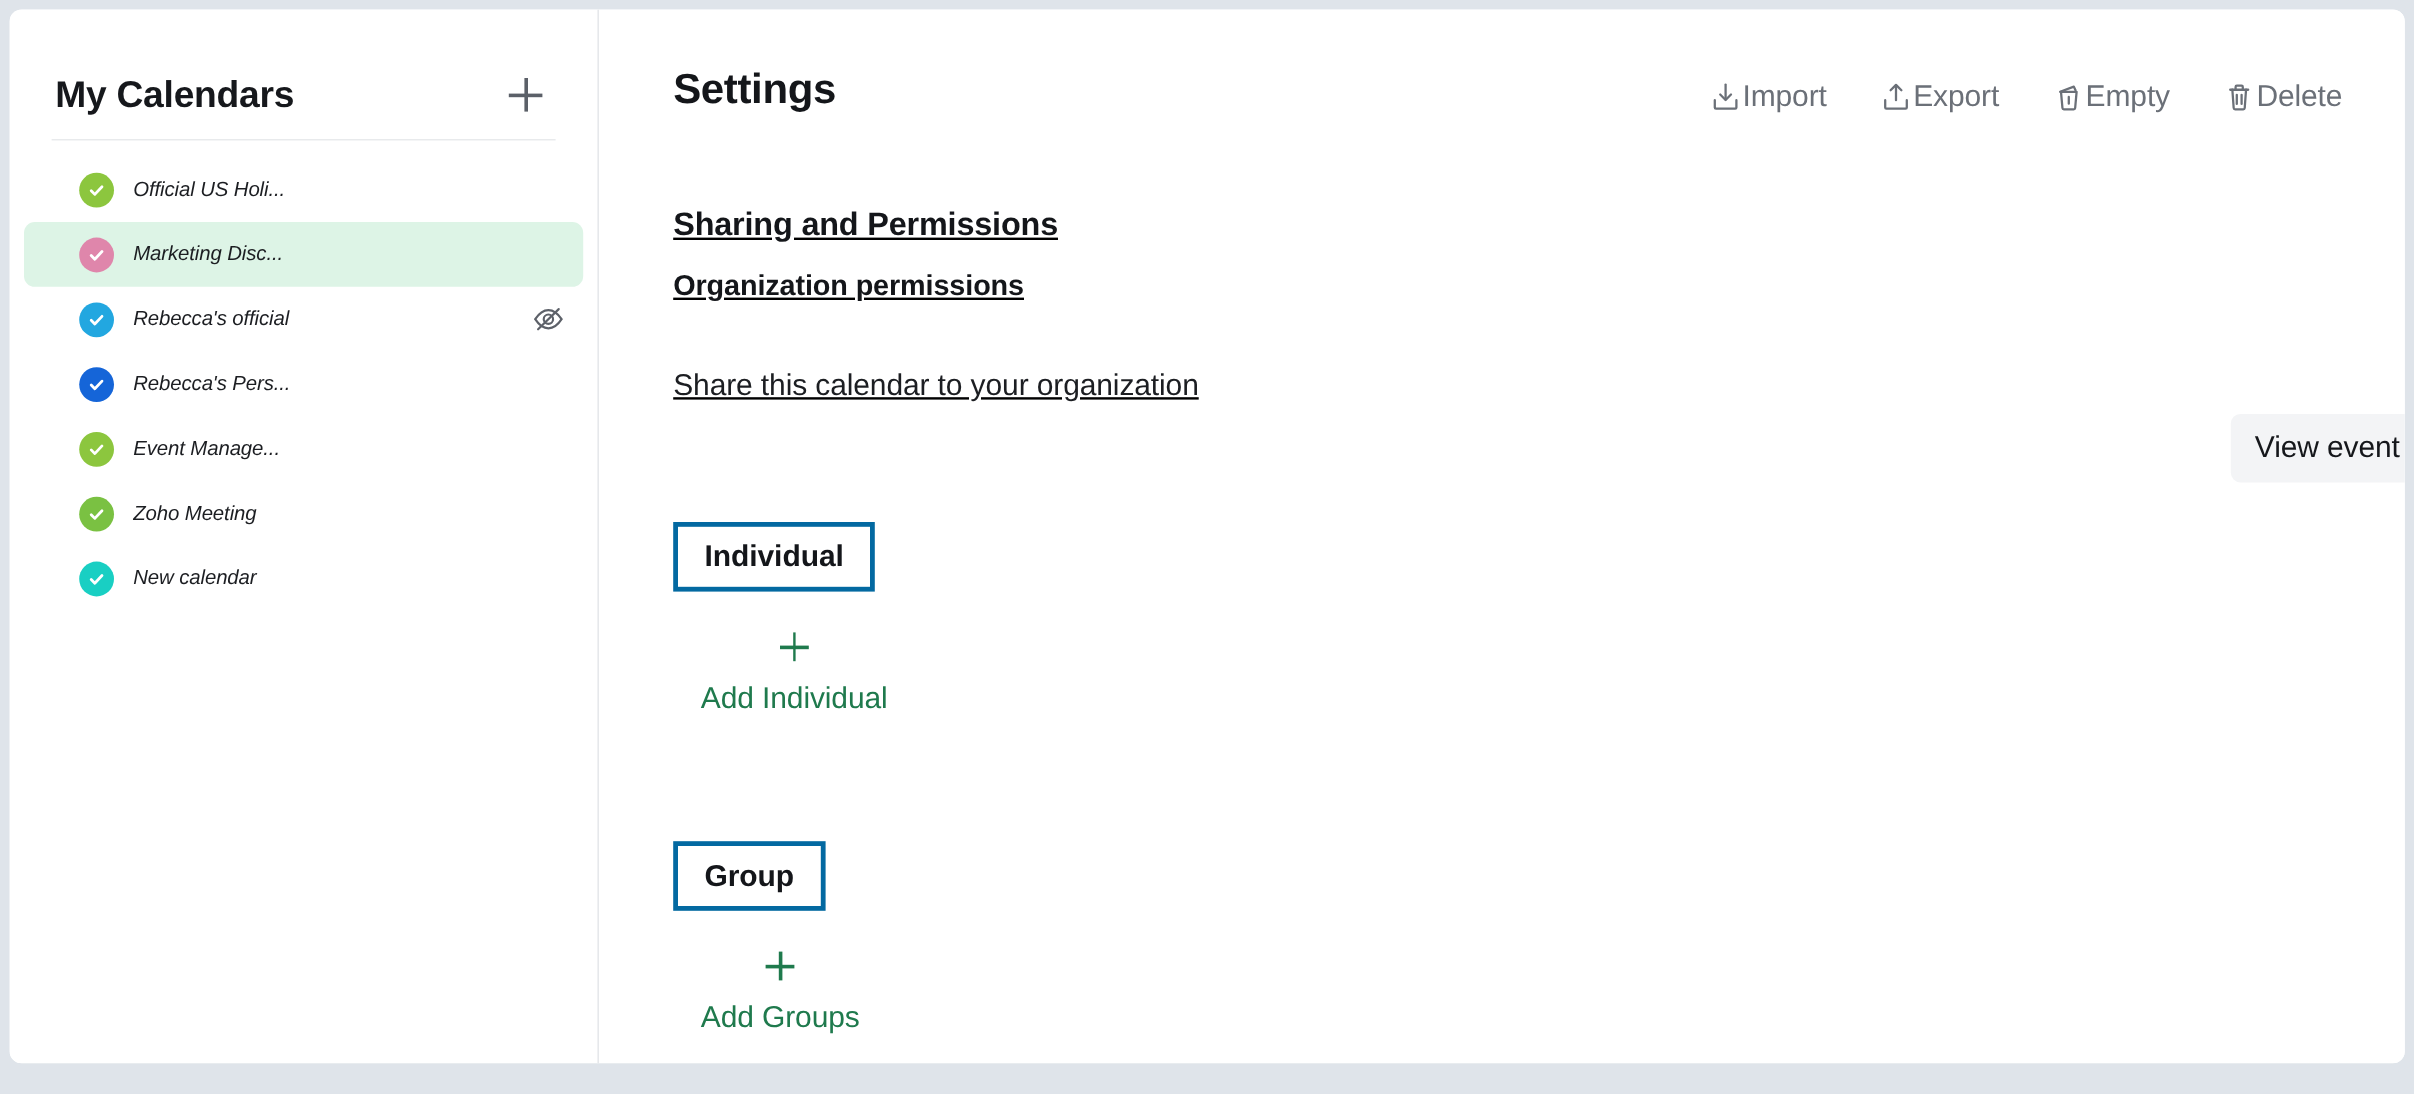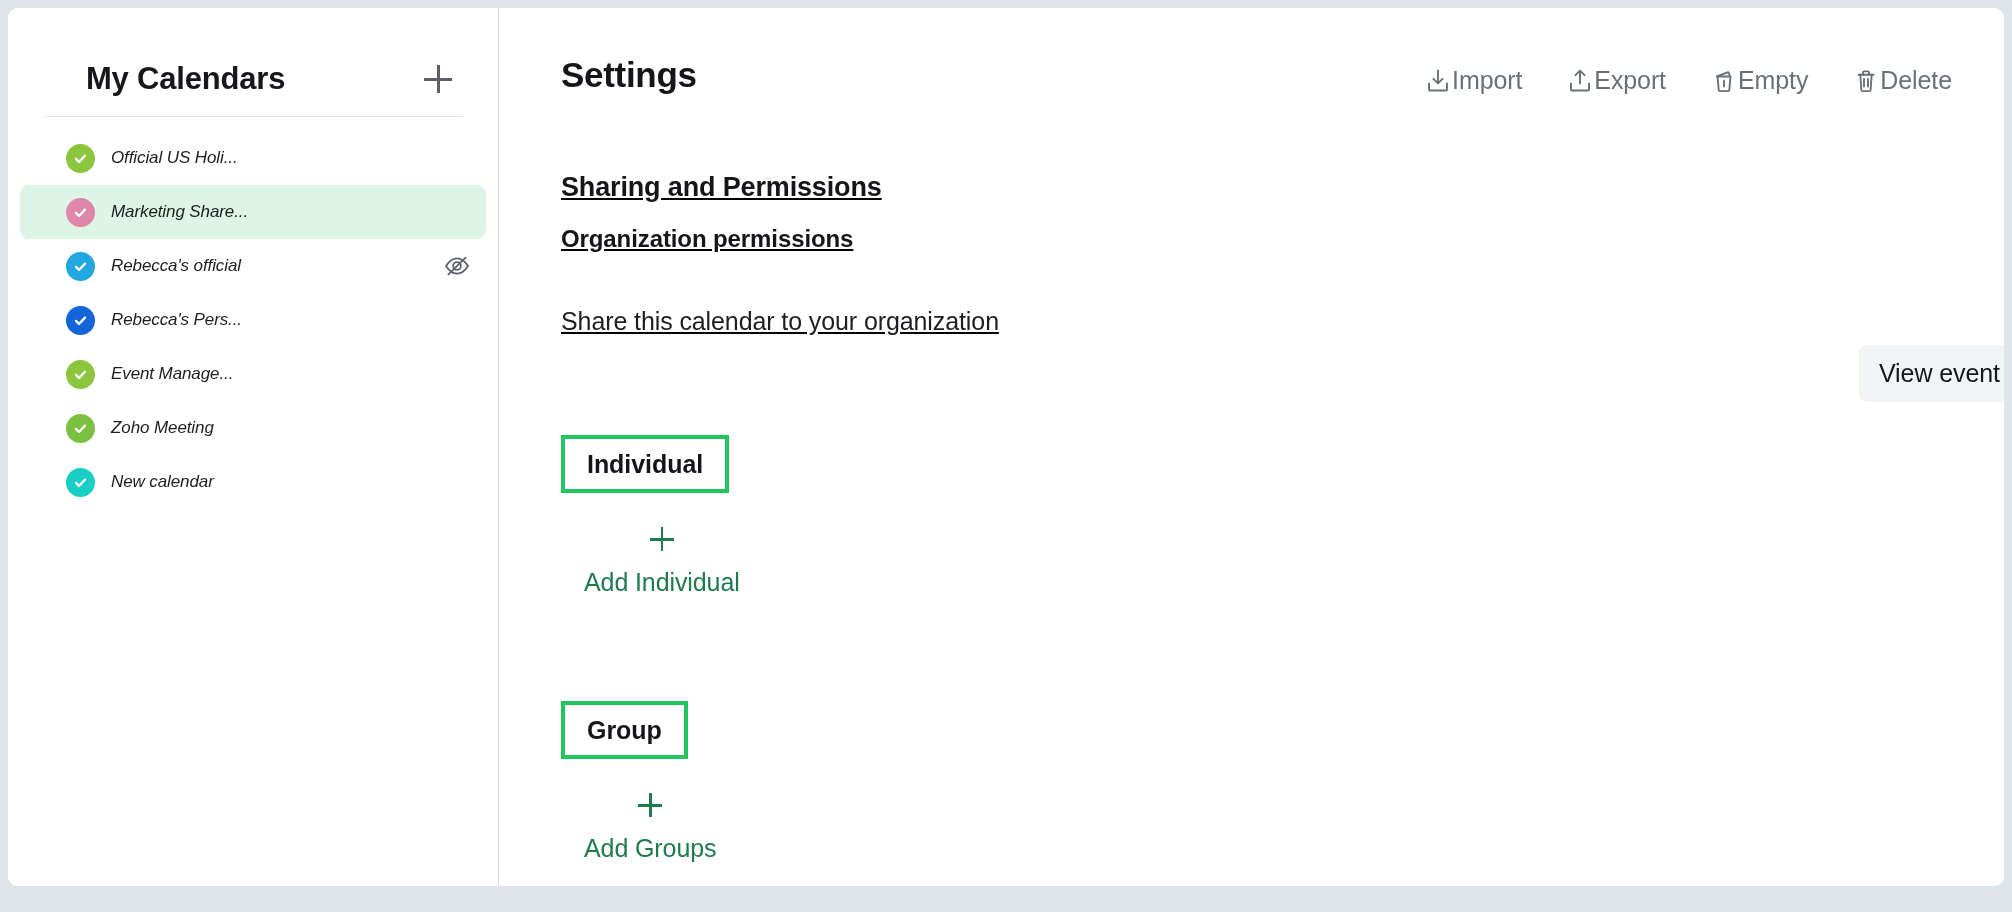--- a/index.html
+++ b/index.html
@@ -32,21 +32,20 @@
     border-right: 1px solid #d9dde2;
     flex: 0 0 491px;
     position: relative;
   }
 
   .sidebar-header {
     display: flex;
     align-items: center;
     justify-content: space-between;
     padding: 53px 43px 0 38px;
-    margin-left: 40px;
   }
 
   .sidebar-title {
     font-size: 31px;
     font-weight: bold;
     color: #16181c;
     letter-spacing: -0.2px;
   }
 
   .plus-btn {
@@ -192,21 +191,21 @@
   }
   .select-value {
     font-size: 25px;
     color: #15171b;
     letter-spacing: -0.1px;
   }
 
   .annot-box {
     display: inline-flex;
     align-items: center;
-    border: 4px solid #22c55e;
+    border: 4px solid #0369a1;
     background: #ffffff;
     padding: 0 22px;
     height: 58px;
   }
   .annot-label {
     font-size: 25px;
     font-weight: bold;
     color: #14161a;
     letter-spacing: -0.05px;
   }
@@ -264,21 +263,21 @@
             </svg>
           </span>
           <span class="cal-label">Official US Holi...</span>
         </div>
         <div class="cal-item selected">
           <span class="cal-check" style="background: rgb(223, 134, 171);">
             <svg width="17" height="17" viewBox="0 0 17 17">
               <path d="M4 8.9 L7 12 L13 5.6" fill="none" stroke="#ffffff" stroke-width="2.3" stroke-linecap="round" stroke-linejoin="round"></path>
             </svg>
           </span>
-          <span class="cal-label">Marketing Share...</span>
+          <span class="cal-label">Marketing Disc...</span>
         </div>
         <div class="cal-item">
           <span class="cal-check" style="background: rgb(34, 167, 224);">
             <svg width="17" height="17" viewBox="0 0 17 17">
               <path d="M4 8.9 L7 12 L13 5.6" fill="none" stroke="#ffffff" stroke-width="2.3" stroke-linecap="round" stroke-linejoin="round"></path>
             </svg>
           </span>
           <span class="cal-label">Rebecca's official</span>
           <span class="eye-hidden">
             <svg width="30" height="30" viewBox="0 0 30 30">

